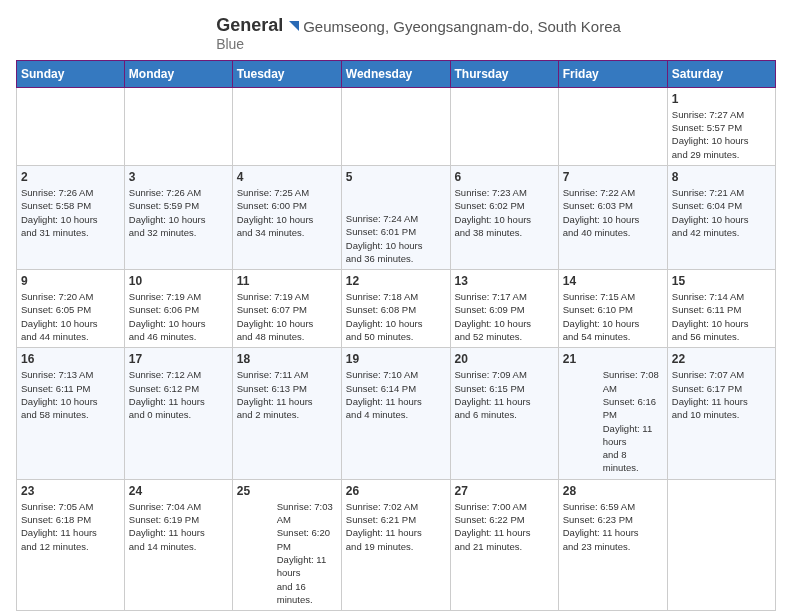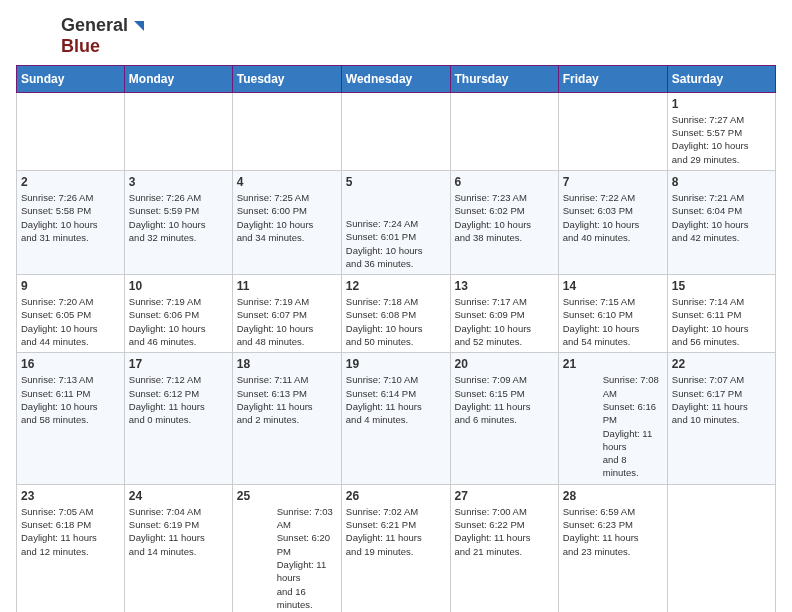--- a/index.html
+++ b/index.html
@@ -6,38 +6,38 @@
     body {
       font-family: Arial, sans-serif;
       background: #fff;
       width: 792px;
       min-height: 612px;
       padding: 16px;
     }
     .header-area {
       display: flex;
       align-items: flex-start;
-      justify-content: space-between;
+      justify-content: center;
       margin-bottom: 4px;
       margin-left: 45px;
     }
     .logo {
       display: flex;
       flex-direction: column;
       align-items: flex-start;
     }
     .logo-general {
       font-size: 18px;
       font-weight: bold;
       color: #333;
     }
     .logo-blue {
-      font-size: 18px;
-      font-weight: bold;
-      color: #7f1d1d;
+      font-size: 14px;
+      font-weight: normal;
+      color: #737373;
     }
     .title-area {
       text-align: right;
     }
     .main-title {
       font-size: 32px;
       font-weight: bold;
       color: #333;
     }
     .subtitle {
@@ -98,20 +98,21 @@
       <span class="logo-general">General</span>
       <svg width="18" height="18" viewBox="0 0 18 18" style="margin-left:2px;">
         <polygon points="4,4 14,4 14,14" fill="#2a6ab5"></polygon>
       </svg>
     </div>
     <div style="display:flex; align-items:center;">
       <span class="logo-blue">Blue</span>
     </div>
   </div>
   <div class="title-area">
+    <div class="subtitle">Geumseong, Gyeongsangnam-do, South Korea</div>
   </div>
 </div>
 
 <table class="calendar">
   <thead>
     <tr>
     <th>Sunday</th>
         <th>Monday</th>
         <th>Tuesday</th>
         <th>Wednesday</th>

